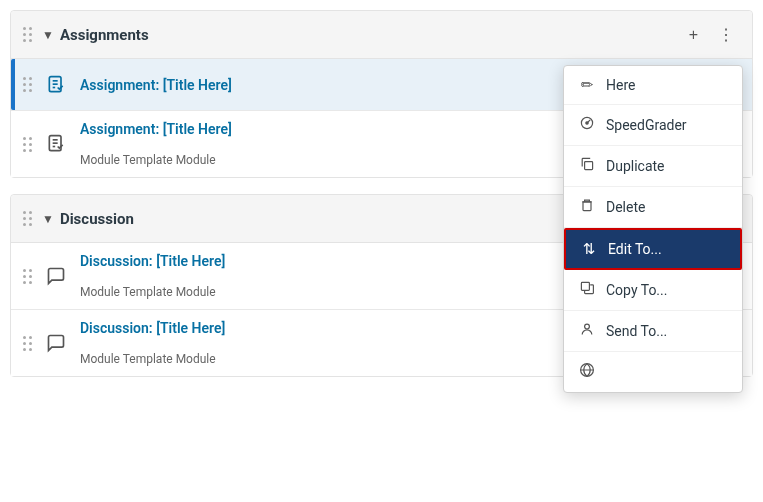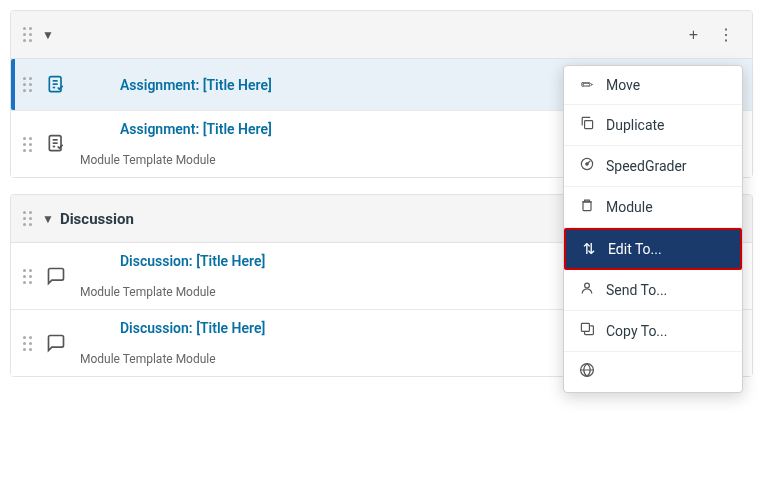--- a/index.html
+++ b/index.html
@@ -121,21 +121,20 @@
       flex-shrink: 0;
     }
 
     .item-content {
       flex: 1;
     }
     .item-title {
       font-size: 14px;
       font-weight: 600;
       color: #0770a3;
-      margin-left: 40px;
     }
     .item-subtitle {
       font-size: 12px;
       color: #666;
       margin-top: 16px;
     }
 
     .item-actions {
       display: flex;
       align-items: center;
@@ -228,20 +227,21 @@
       <div class="drag-dots">
         <span></span>
           <span></span>
         <span></span>
           <span></span>
         <span></span>
           <span></span>
       </div>
       <div class="section-toggle">
         <span class="chevron-icon">▼</span>
+        <span>Assignments</span>
       </div>
       <div class="section-actions">
         <button class="icon-btn">+</button>
         <button class="icon-btn">⋮</button>
       </div>
     </div>
 
     <div class="module-item active-item">
       <div class="drag-dots">
         <span></span>
@@ -360,72 +360,72 @@
       </div>
       <div class="item-actions">
         <button class="icon-btn">⋮</button>
       </div>
     </div>
   </div>
 
   <div class="context-menu">
     <div class="menu-item">
       <span class="menu-icon">✏</span>
-      <span>Move</span>
-    </div>
-    <div class="menu-item">
-      <span class="menu-icon">
-        <svg viewBox="0 0 20 20" width="16" height="16" fill="none" stroke="currentColor" stroke-width="1.5">
-          <rect x="7" y="7" width="10" height="10" rx="1"></rect>
-          <path d="M4 13V4a1 1 0 0 1 1-1h9"></path>
-        </svg>
-      </span>
-      <span>Duplicate</span>
+      <span>Here</span>
     </div>
     <div class="menu-item">
       <span class="menu-icon">
         <svg viewBox="0 0 20 20" width="16" height="16" fill="none" stroke="currentColor" stroke-width="1.5">
           <circle cx="10" cy="10" r="7"></circle>
           <path d="M10 10 l4-4"></path>
           <circle cx="10" cy="10" r="1.5" fill="currentColor"></circle>
         </svg>
       </span>
       <span>SpeedGrader</span>
     </div>
     <div class="menu-item">
       <span class="menu-icon">
         <svg viewBox="0 0 20 20" width="16" height="16" fill="none" stroke="currentColor" stroke-width="1.5">
+          <rect x="7" y="7" width="10" height="10" rx="1"></rect>
+          <path d="M4 13V4a1 1 0 0 1 1-1h9"></path>
+        </svg>
+      </span>
+      <span>Duplicate</span>
+    </div>
+    <div class="menu-item">
+      <span class="menu-icon">
+        <svg viewBox="0 0 20 20" width="16" height="16" fill="none" stroke="currentColor" stroke-width="1.5">
           <polyline points="4 6 16 6"></polyline>
           <path d="M7 6V4h6v2"></path>
           <rect x="5" y="6" width="10" height="11" rx="1"></rect>
         </svg>
       </span>
-      <span>Module</span>
+      <span>Delete</span>
     </div>
     <div class="menu-item highlighted">
       <span class="menu-icon">⇅</span>
       <span>Edit To...</span>
     </div>
     <div class="menu-item">
       <span class="menu-icon">
         <svg viewBox="0 0 20 20" width="16" height="16" fill="none" stroke="currentColor" stroke-width="1.5">
+          <rect x="3" y="3" width="10" height="10" rx="1"></rect>
+          <path d="M7 13v3a1 1 0 0 0 1 1h9a1 1 0 0 0 1-1V7a1 1 0 0 0-1-1h-3"></path>
+        </svg>
+      </span>
+      <span>Copy To...</span>
+    </div>
+    <div class="menu-item">
+      <span class="menu-icon">
+        <svg viewBox="0 0 20 20" width="16" height="16" fill="none" stroke="currentColor" stroke-width="1.5">
           <circle cx="10" cy="7" r="3"></circle>
           <path d="M4 17c0-3.3 2.7-6 6-6s6 2.7 6 6"></path>
         </svg>
       </span>
       <span>Send To...</span>
-    </div>
-    <div class="menu-item">
-      <span class="menu-icon">
-        <svg viewBox="0 0 20 20" width="16" height="16" fill="none" stroke="currentColor" stroke-width="1.5">
-          <rect x="3" y="3" width="10" height="10" rx="1"></rect>
-          <path d="M7 13v3a1 1 0 0 0 1 1h9a1 1 0 0 0 1-1V7a1 1 0 0 0-1-1h-3"></path>
-        </svg>
-      </span>
-      <span>Copy To...</span>
     </div>
     <div class="menu-item">
       <span class="menu-icon">
         <svg viewBox="0 0 20 20" width="16" height="16" fill="none" stroke="currentColor" stroke-width="1.5">
           <circle cx="10" cy="10" r="8"></circle>
           <path d="M10 2c-2.5 2-4 4.5-4 8s1.5 6 4 8"></path>
           <path d="M10 2c2.5 2 4 4.5 4 8s-1.5 6-4 8"></path>
           <line x1="2" y1="10" x2="18" y2="10"></line>
         </svg>
       </span>

